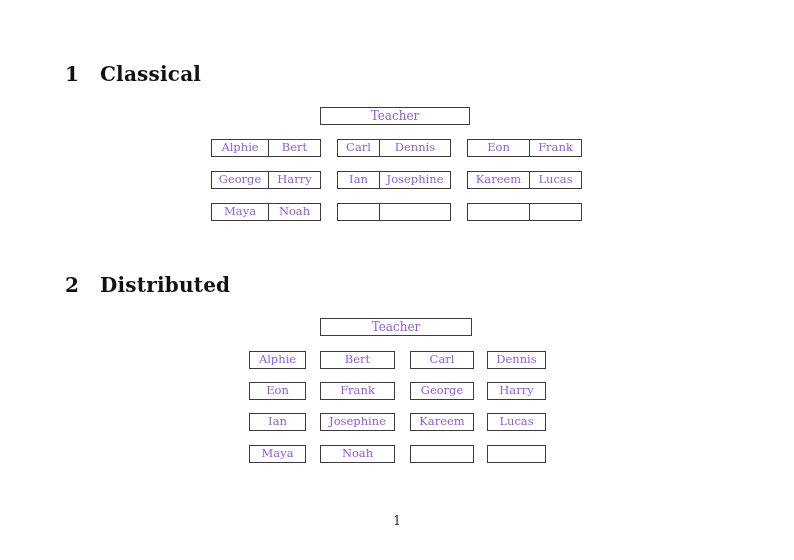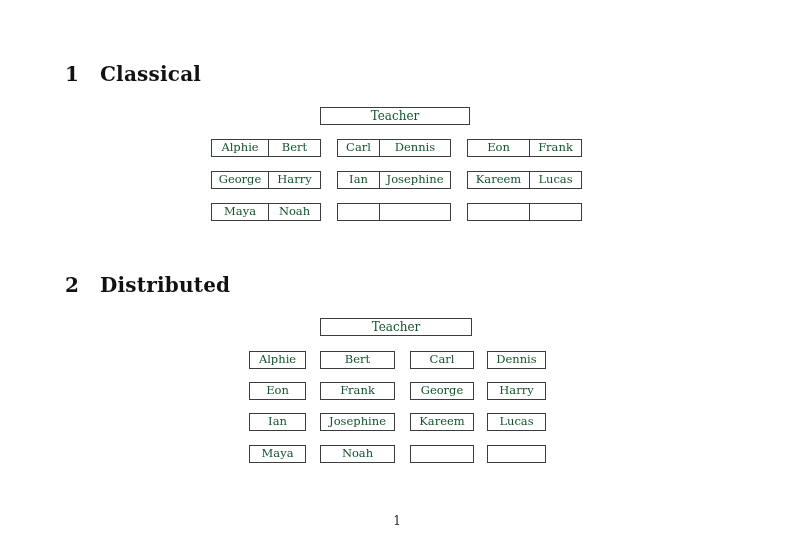--- a/index.html
+++ b/index.html
@@ -37,21 +37,21 @@
     align-items: center;
   }
   .cell {
     box-sizing: border-box;
     height: 100%;
     display: flex;
     align-items: center;
     justify-content: center;
     font-size: 11.5px;
     line-height: 1;
-    color: #14532d;
+    color: #8b5cf6;
     white-space: nowrap;
     overflow: hidden;
   }
   .cell.grow { flex: 1; }
   .cell.split { border-left: 1px solid #3c3c3c; }
   .teacher .cell { width: 100%; font-size: 12px; }
   .pagenum {
     position: absolute;
     left: 0;
     top: 514px;

